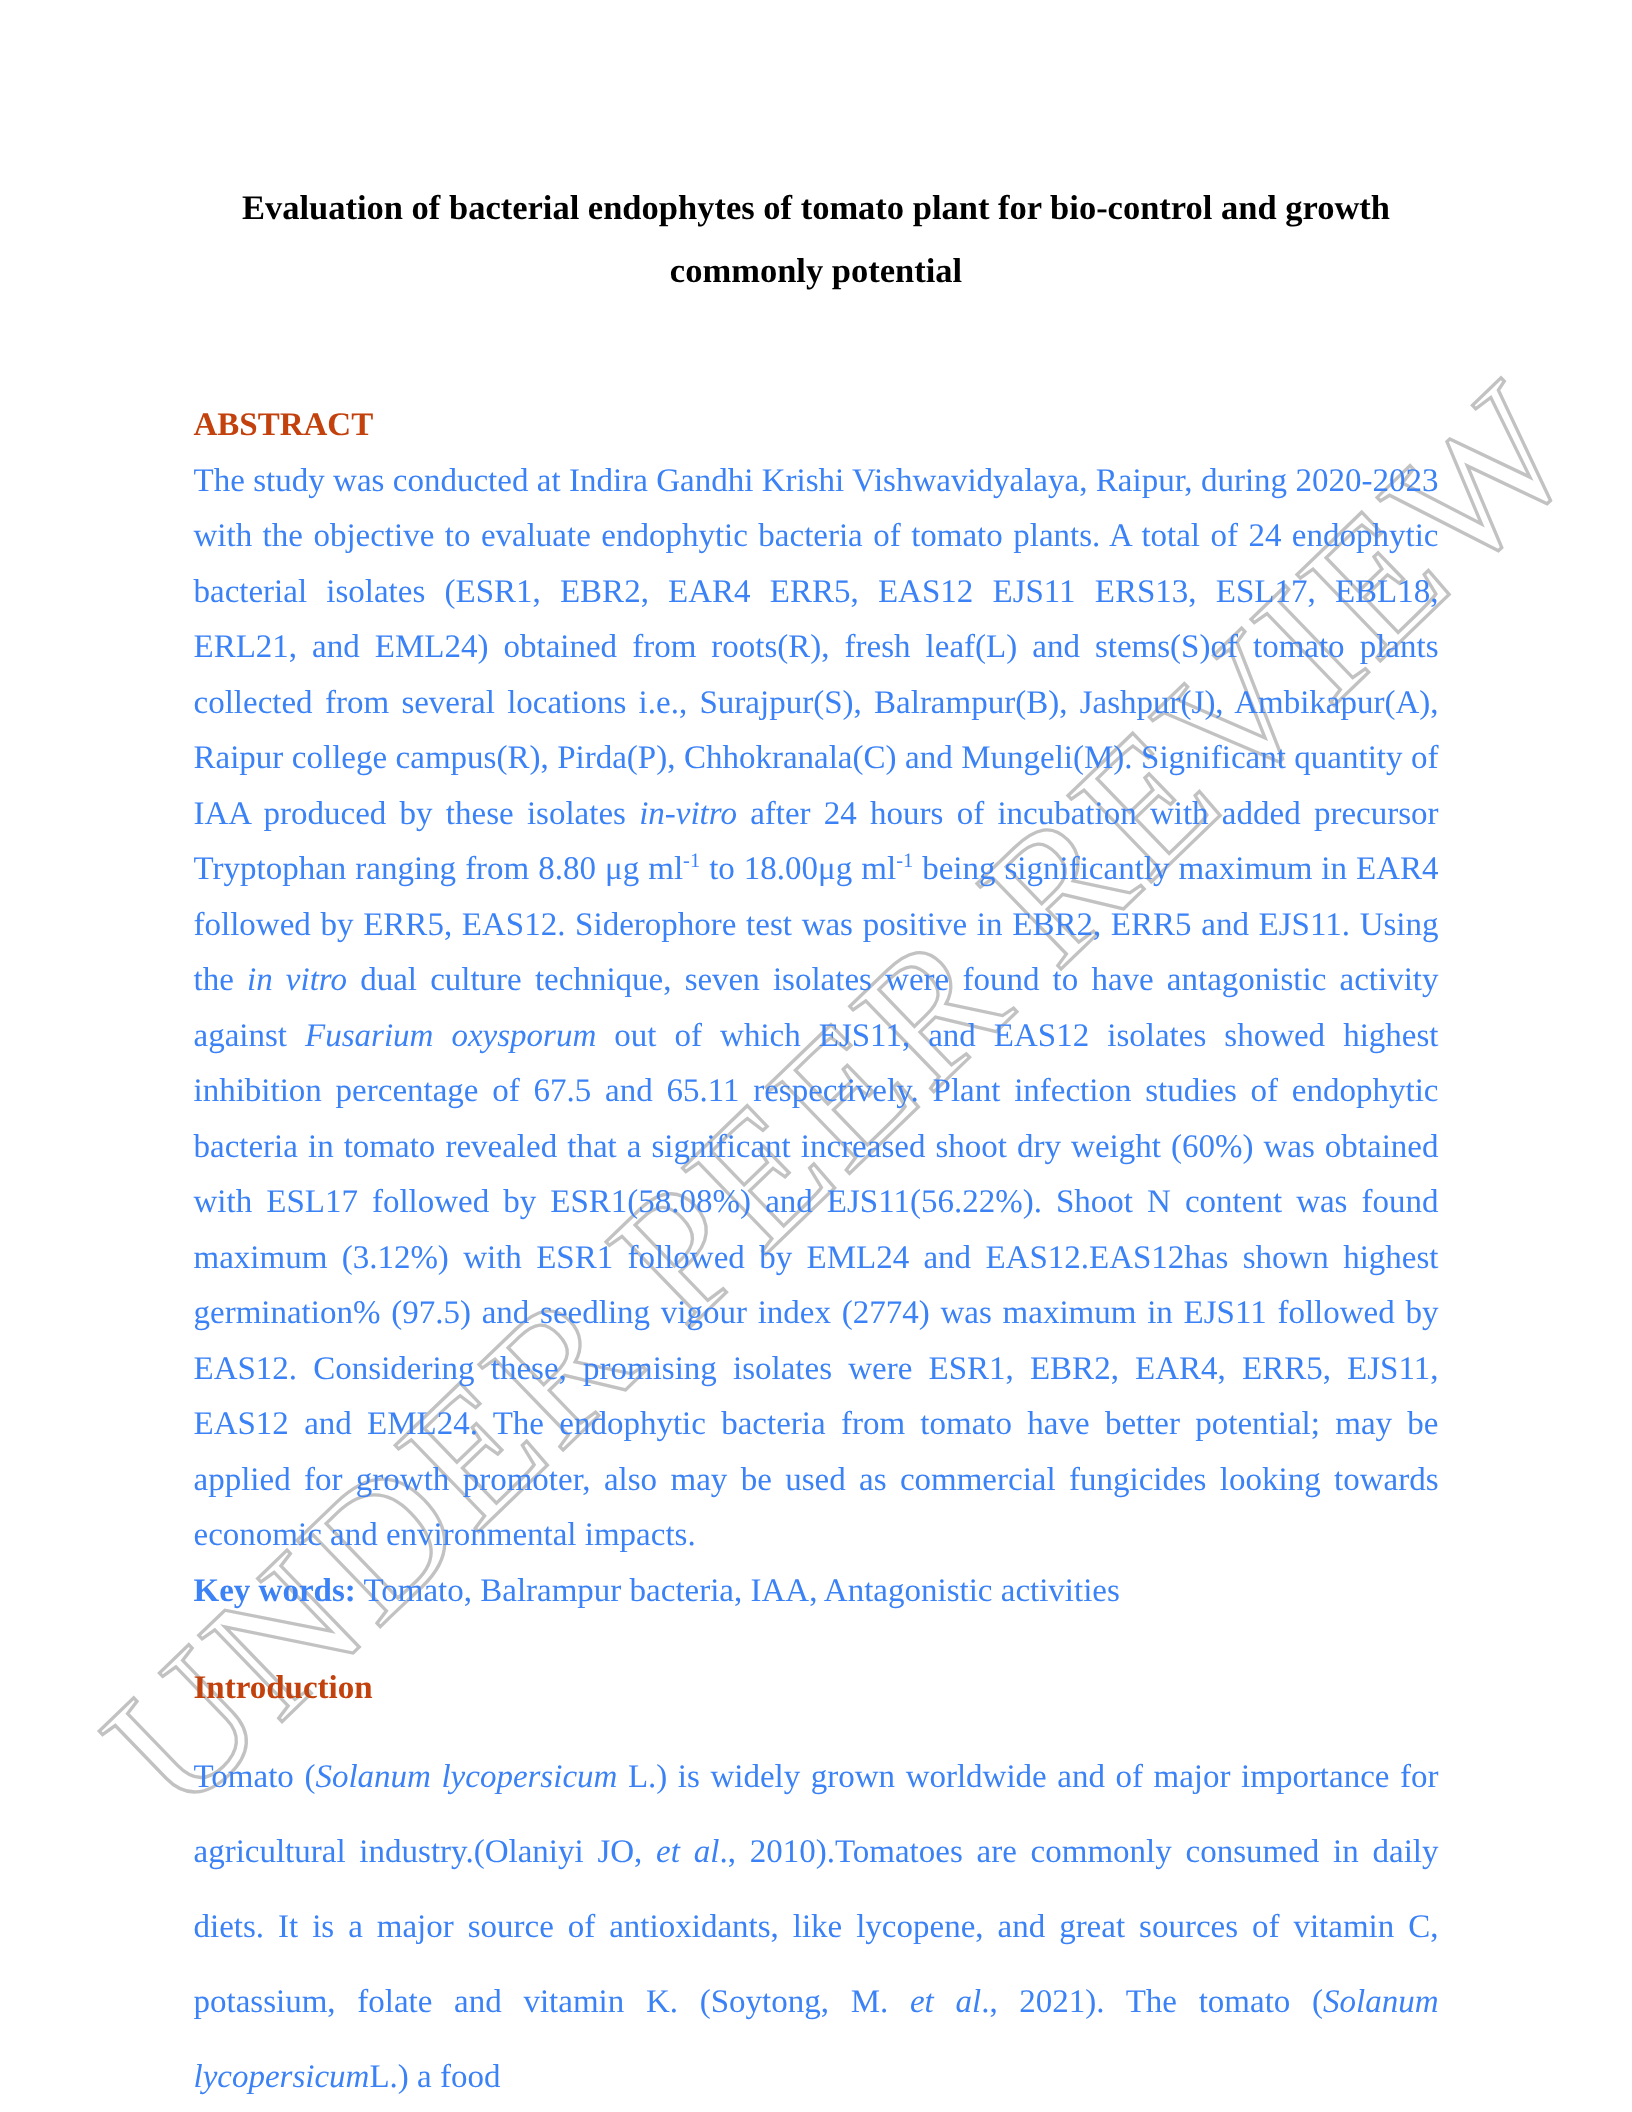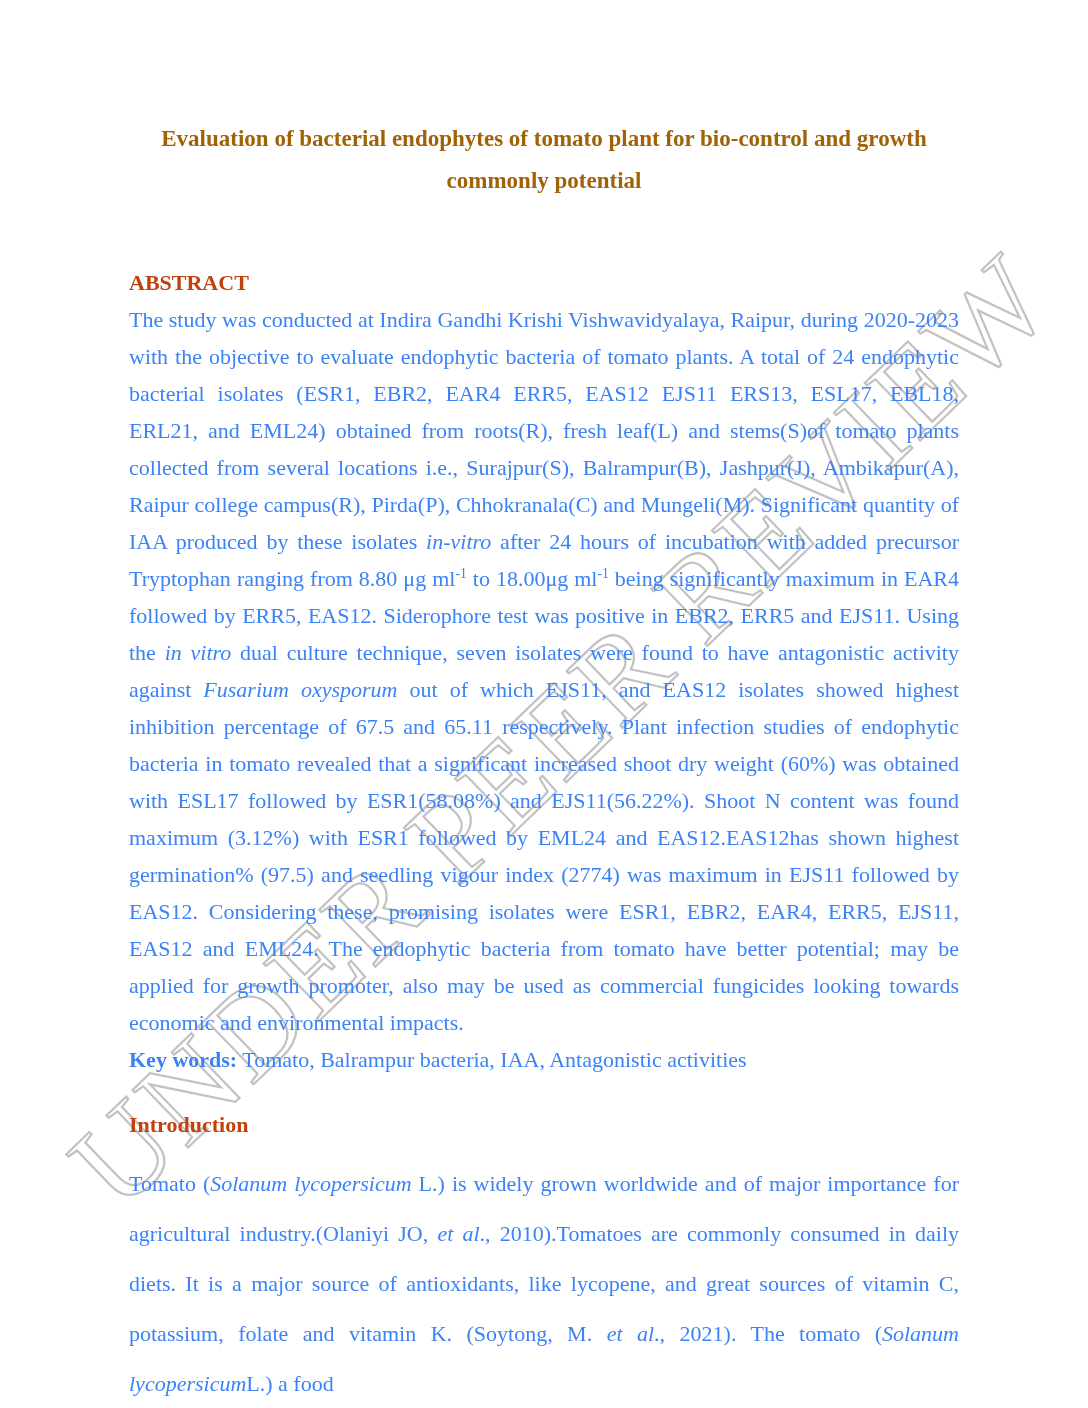--- a/index.html
+++ b/index.html
@@ -36,21 +36,21 @@
     position: relative;
     z-index: 1;
     padding: 118px 129px 0 129px;
   }
   .title {
     margin: 0 0 62px 0;
     font-size: 23px;
     font-weight: bold;
     text-align: center;
     line-height: 42px;
-    color: #a16207;
+    color: #000000;
   }
   .title-line { display: block; }
   .heading {
     margin: 0;
     font-size: 22px;
     font-weight: bold;
     line-height: 37px;
     color: #c2410c;
   }
   .para {

